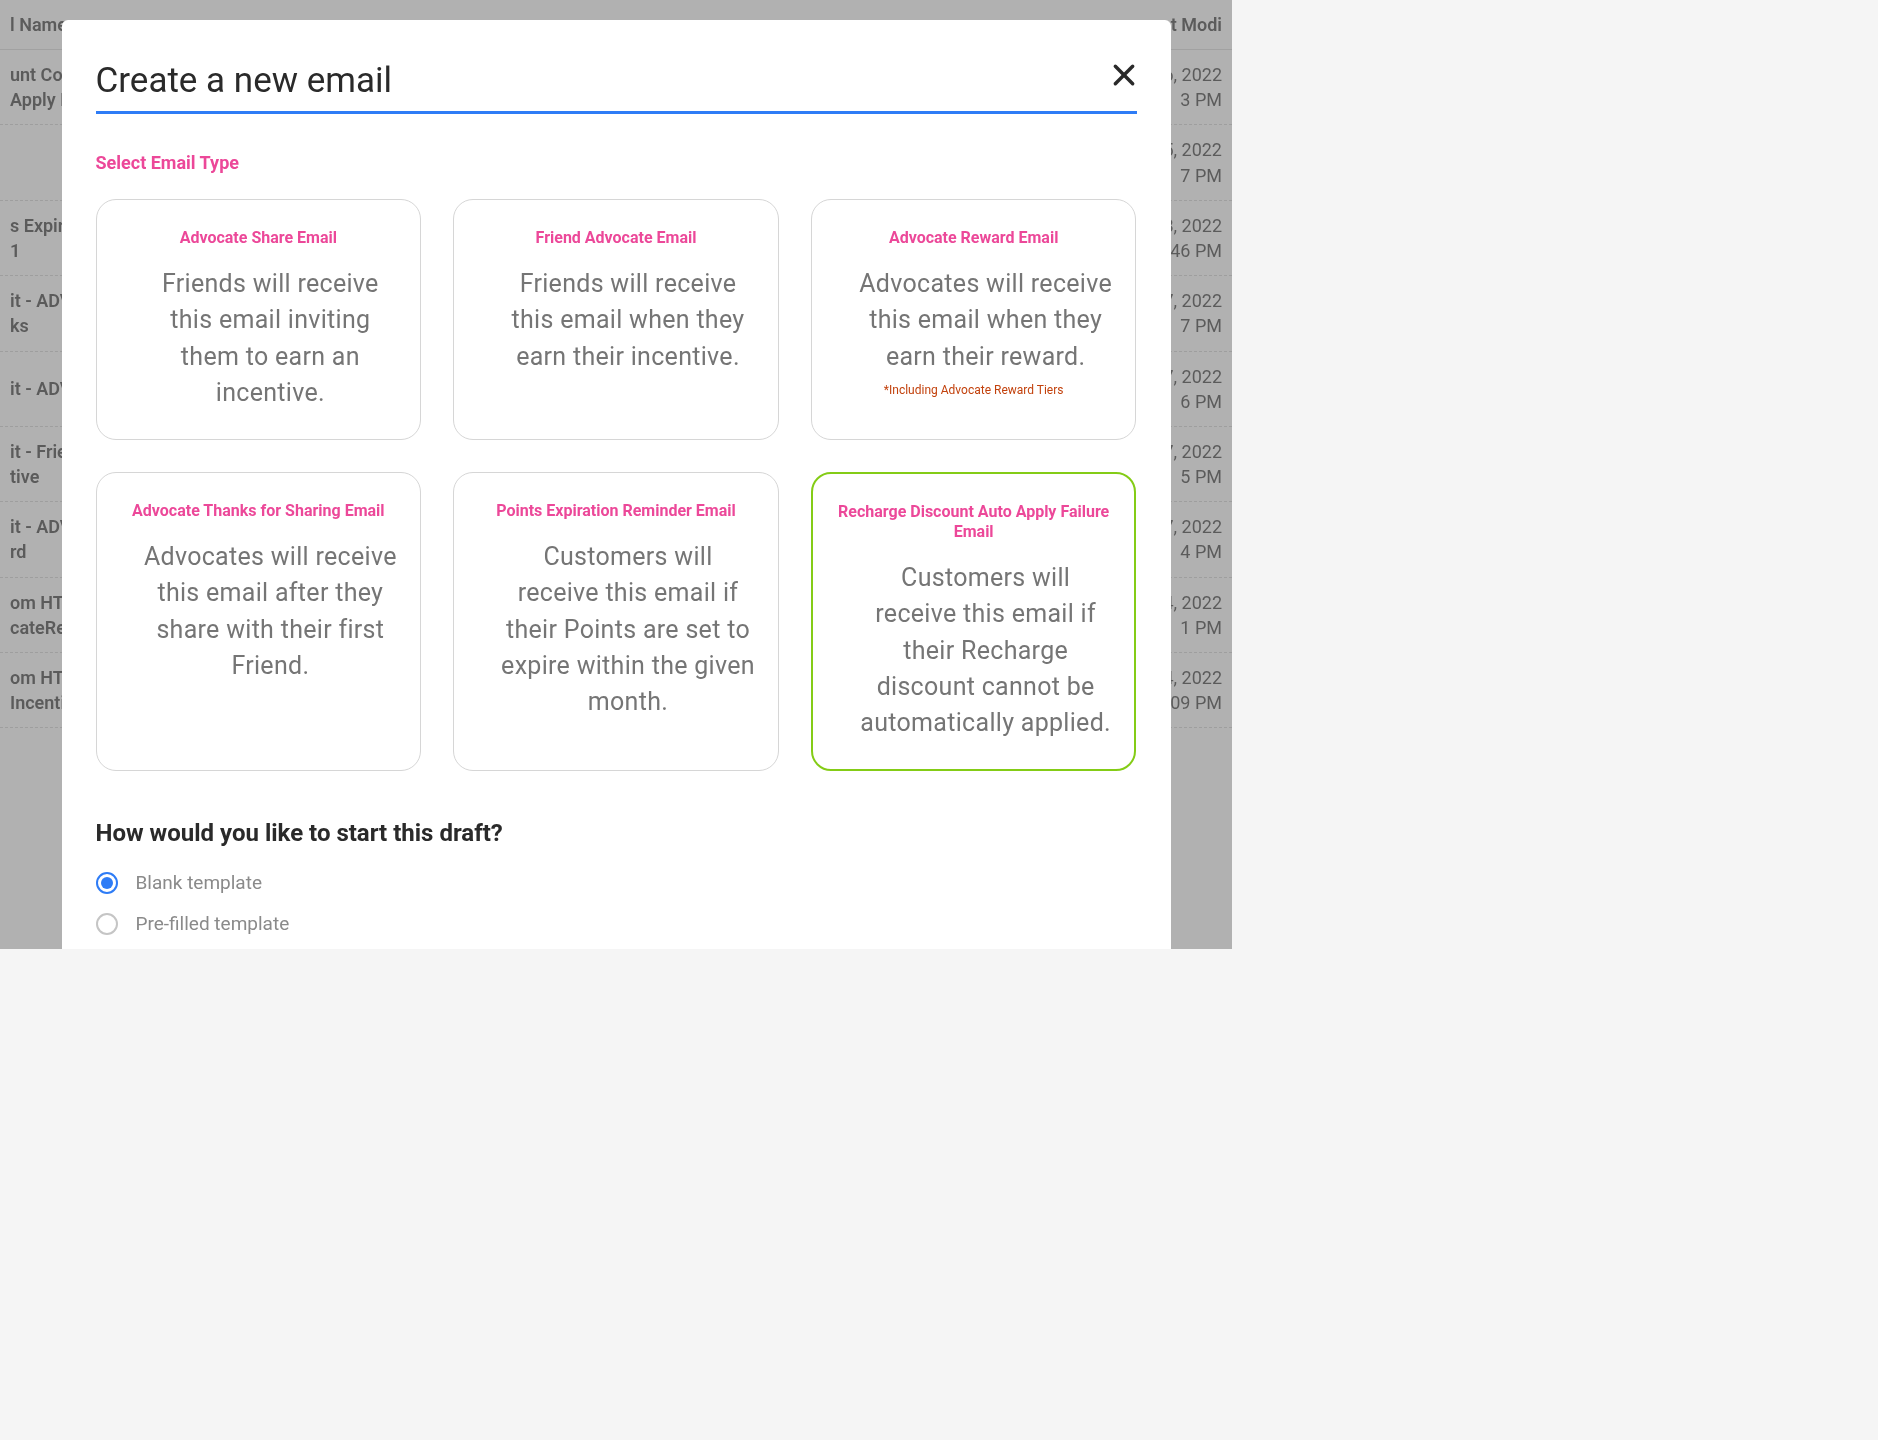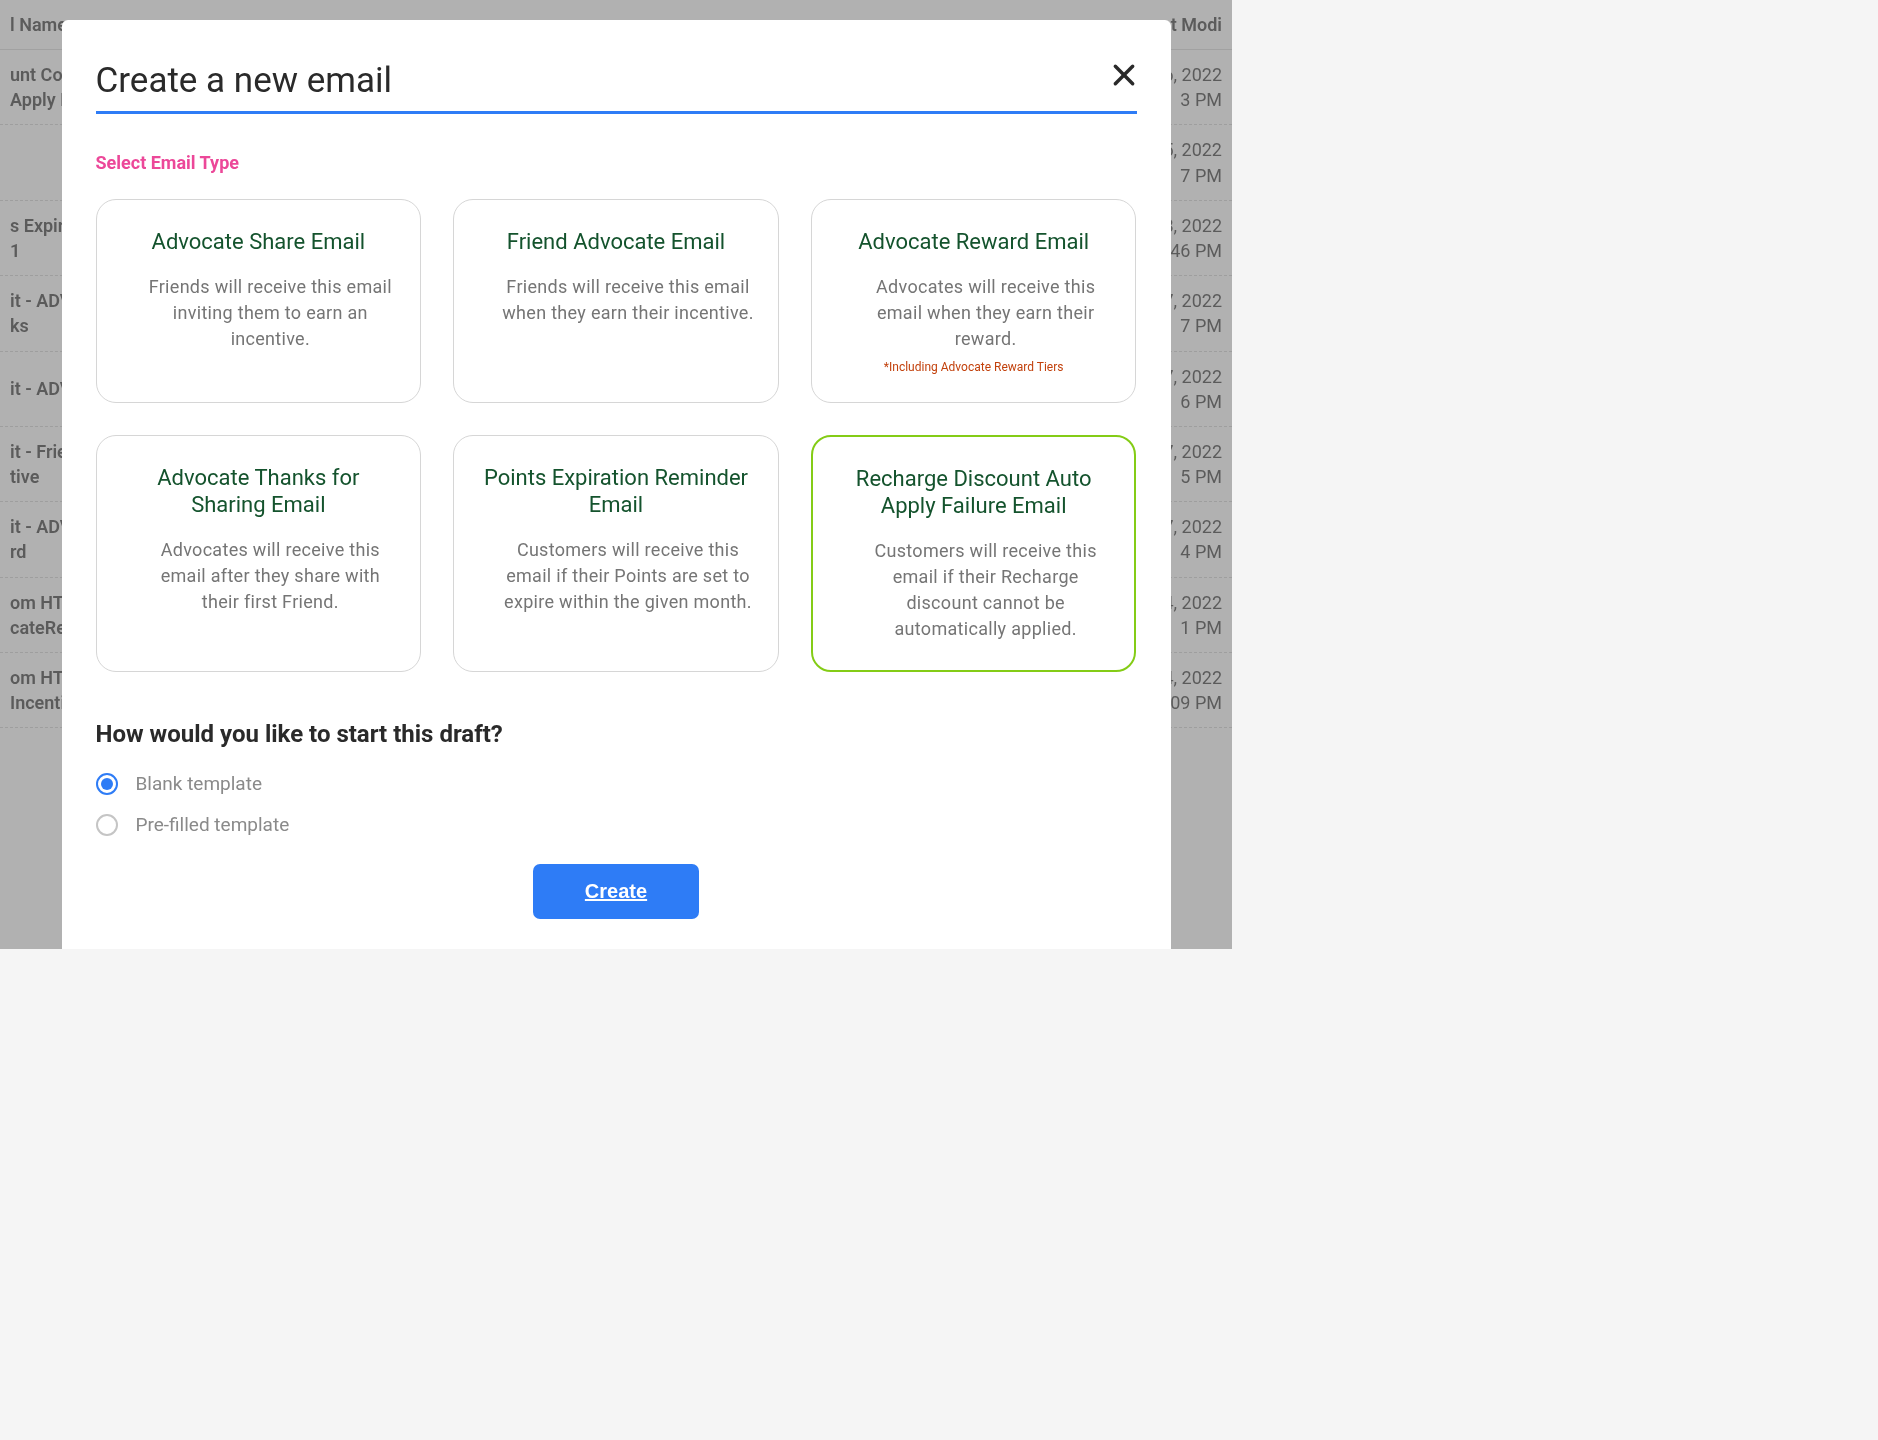--- a/index.html
+++ b/index.html
@@ -130,28 +130,28 @@
       cursor: pointer;
       min-height: 186px;
       display: flex;
       flex-direction: column;
       align-items: center;
     }
     .card.selected {
       border: 2px solid #84cc16;
     }
     .card-title {
-      font-size: 22px;
-      font-weight: 400;
-      color: #14532d;
+      font-size: 16px;
+      font-weight: 700;
+      color: #ec4899;
       margin-bottom: 18px;
       line-height: 1.25;
     }
     .card-desc {
-      font-size: 18px;
+      font-size: 25px;
       color: #757575;
       line-height: 1.45;
       letter-spacing: 0.3px;
       margin-left: 24px;
     }
     .card-note {
       font-size: 12px;
       color: #c2410c;
       margin-top: 8px;
     }

